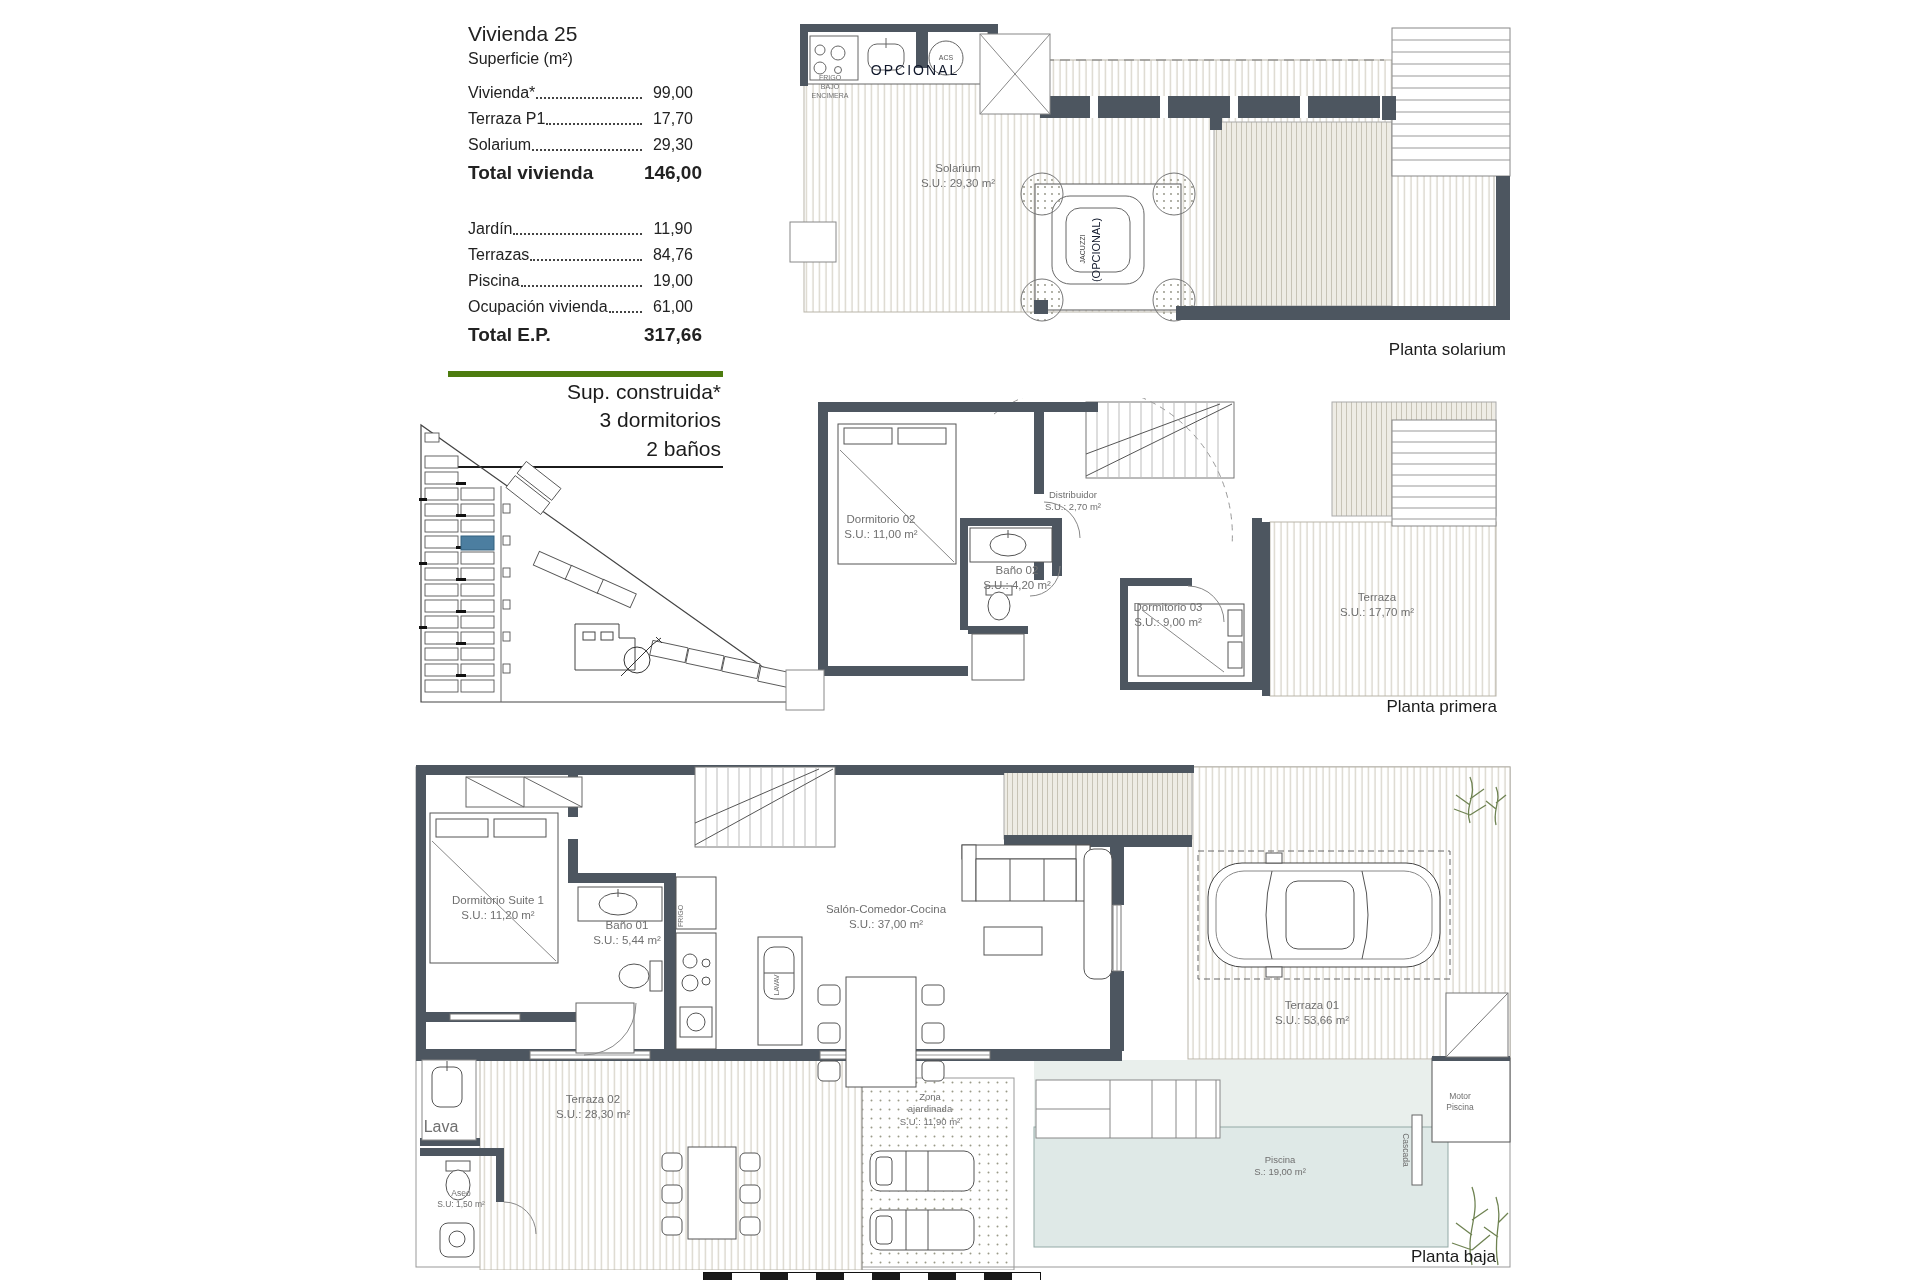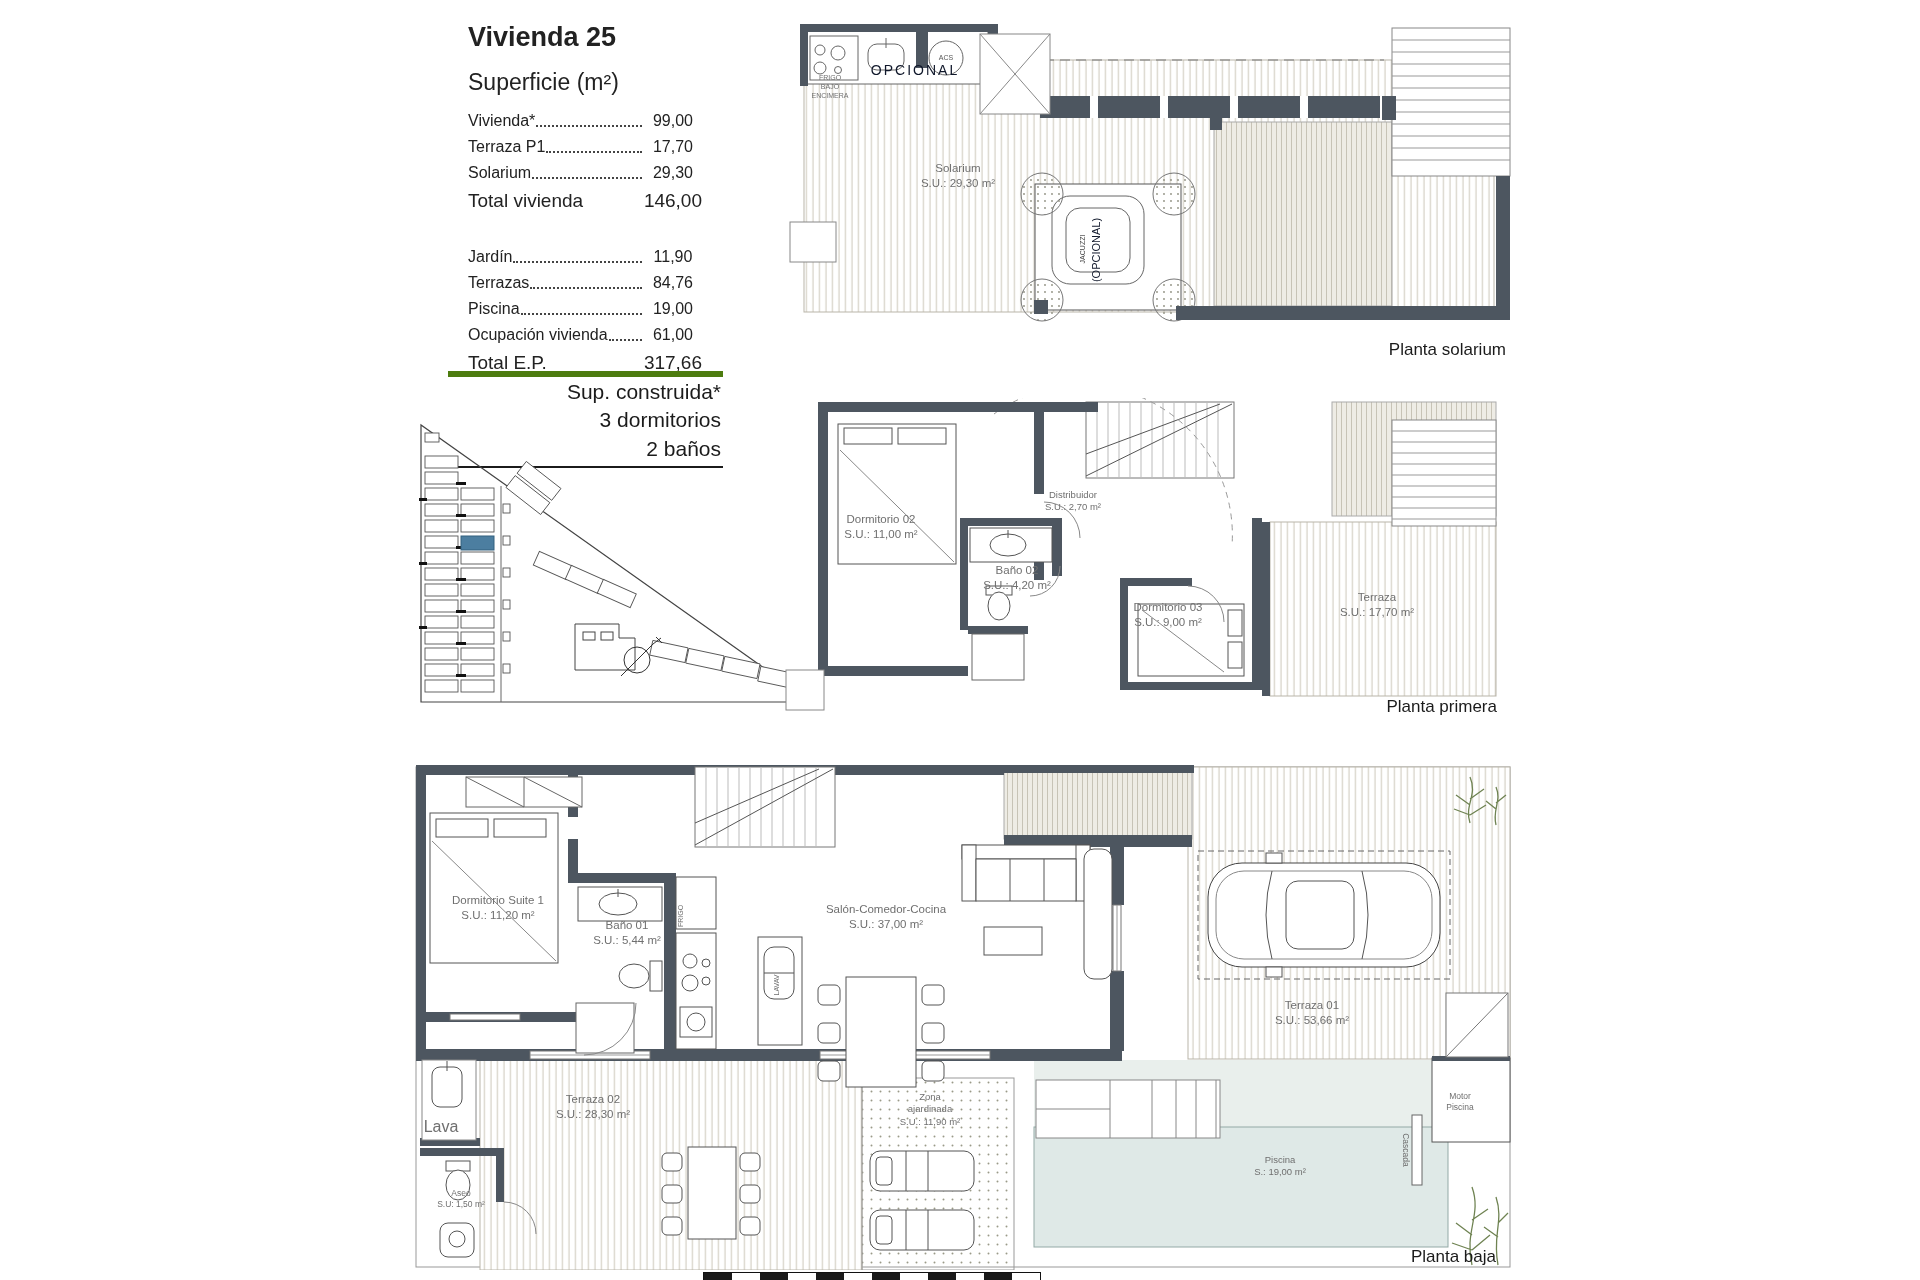--- a/index.html
+++ b/index.html
@@ -9,26 +9,26 @@
   svg{display:block}
   .lbl{position:absolute;transform:translate(-50%,-50%);text-align:center;color:#6f6f6f;
        font-size:11.5px;line-height:1.3;white-space:nowrap}
   .f10{font-size:16px}.f9{font-size:9.5px}.f8{font-size:8.5px}.f7{font-size:7px}
   .red{color:#0f172a}
   .opc{font-size:14px;letter-spacing:2px}
   .vup{writing-mode:vertical-rl;transform:translate(-50%,-50%) rotate(180deg)}
   .vdn{writing-mode:vertical-rl;transform:translate(-50%,-50%)}
   .caption{position:absolute;font-size:17px;color:#1b1b1b;white-space:nowrap}
   .info{position:absolute;left:468px;top:22px;width:234px}
-  .title{font-size:27px;font-weight:bold}
-  .subtitle{font-size:23px;margin:16px 0 16px}
+  .title{font-size:21px;font-weight:normal}
+  .subtitle{font-size:16px;margin:4px 0 16px}
   .srow{display:flex;align-items:flex-end;font-size:16px;margin-bottom:8px}
   .srow .lead{flex:1;border-bottom:2px dotted #444;margin:0 2px 3px 1px;min-width:8px}
   .srow .rv{width:58px;text-align:center}
-  .trow{display:flex;font-weight:normal;font-size:19px;margin:5px 0 12px}
+  .trow{display:flex;font-weight:bold;font-size:19px;margin:5px 0 12px}
   .trow .sp{flex:1}
   .gap{height:24px}
   .built{position:absolute;left:448px;top:371px;width:271px;text-align:right;font-size:21px;
          line-height:1.35;border-top:6px solid #4d7c0f;border-bottom:2px solid #1b1b1b;
          padding:1px 2px 3px;color:#1b1b1b}
   .scalebar{position:absolute;left:703px;top:1272px;width:336px;height:9px;border:1px solid #111;
             background:repeating-linear-gradient(90deg,#1a1a1a 0 28px,#fff 28px 56px)}
 </style>
 </head>
 <body>

